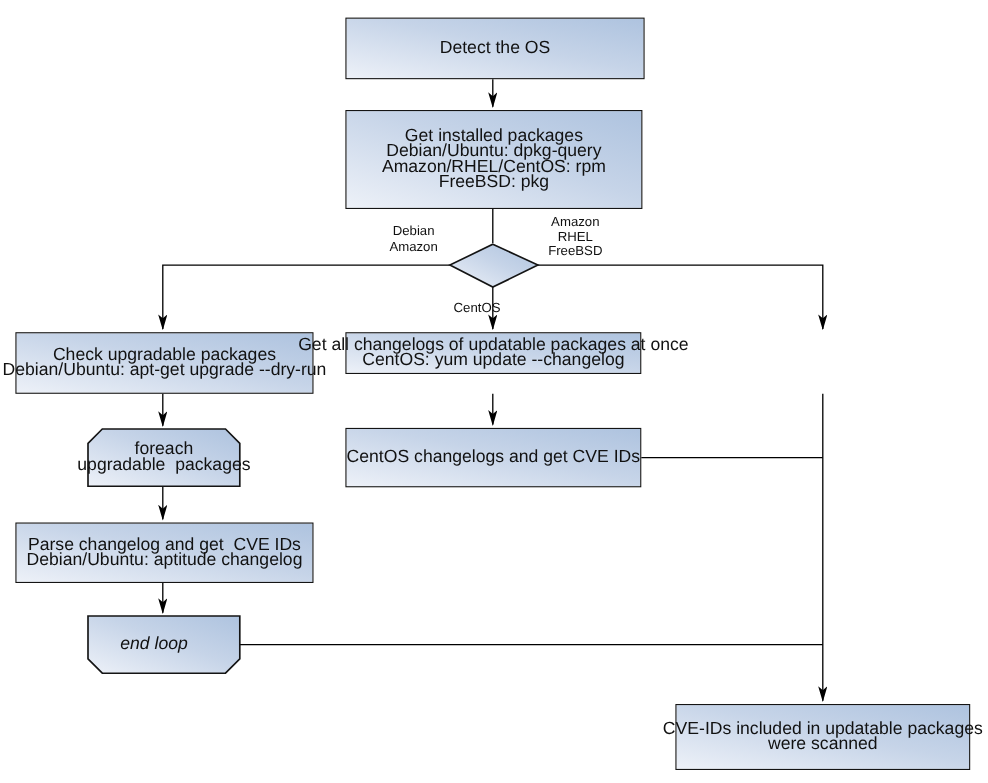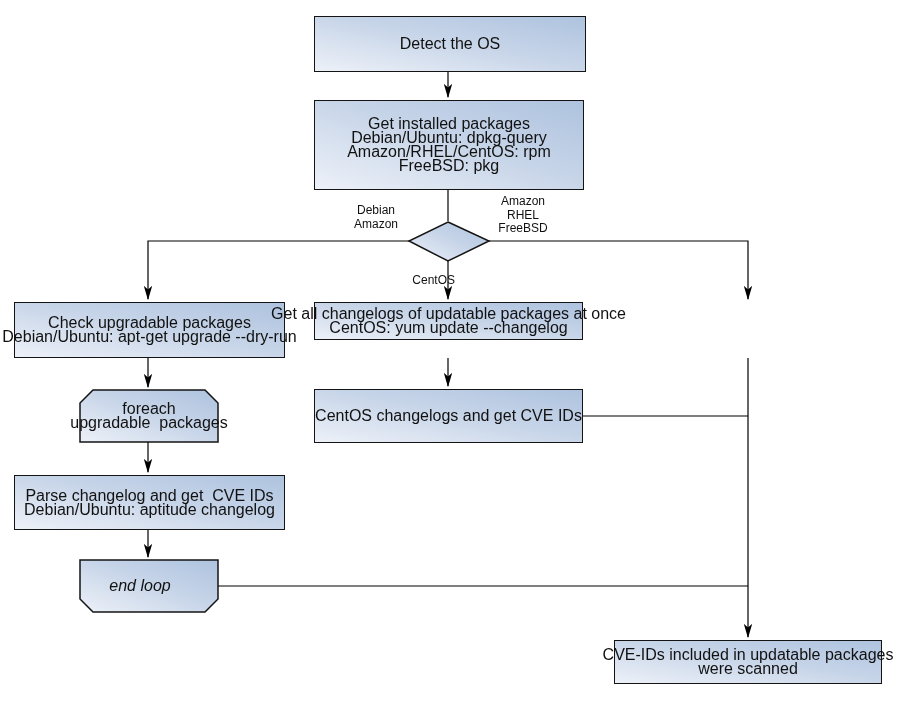--- a/index.html
+++ b/index.html
@@ -67,21 +67,21 @@
   
   .n-detect     { left: 314px; top:  16px; width: 272px; height: 56px; }
   .n-installed  { left: 314px; top: 100px; width: 270px; height: 90px; }
   .n-check      { left:  14px; top: 302px; width: 271px; height: 56px; }
   .n-foreach    { left:  80px; top: 390px; width: 138px; height: 52px; }
   .n-parse-deb  { left:  14px; top: 475px; width: 271px; height: 55px; }
   .n-endloop    { left:  71px; top: 560px; width: 138px; height: 52px; font-style: italic; }
   .n-changelogs { left: 314px; top: 302px; width: 269px; height: 38px; }
   .n-parse-mid  { left: 314px; top: 389px; width: 269px; height: 54px; }
   .n-cve-mgr    { left: 614px; top: 302px; width: 268px; height: 56px; }
-  .n-final      { left: 614px; top: 640px; width: 268px; height: 44px; }
+  .n-final      { left: 614px; top: 640px; width: 268px; height: 60px; }
   .l-debian     { left: 341px; top: 204px; width:  70px; }
   .l-amazon     { left: 488px; top: 195px; width:  70px; }
   .l-centos     { left: 385px; top: 274px; width:  70px; text-align: right; }
 </style>
 </head>
 <body>
 
 <div class="canvas">
 
   <svg class="layer" width="898" height="712" viewBox="0 0 898 712" xmlns="http://www.w3.org/2000/svg">

